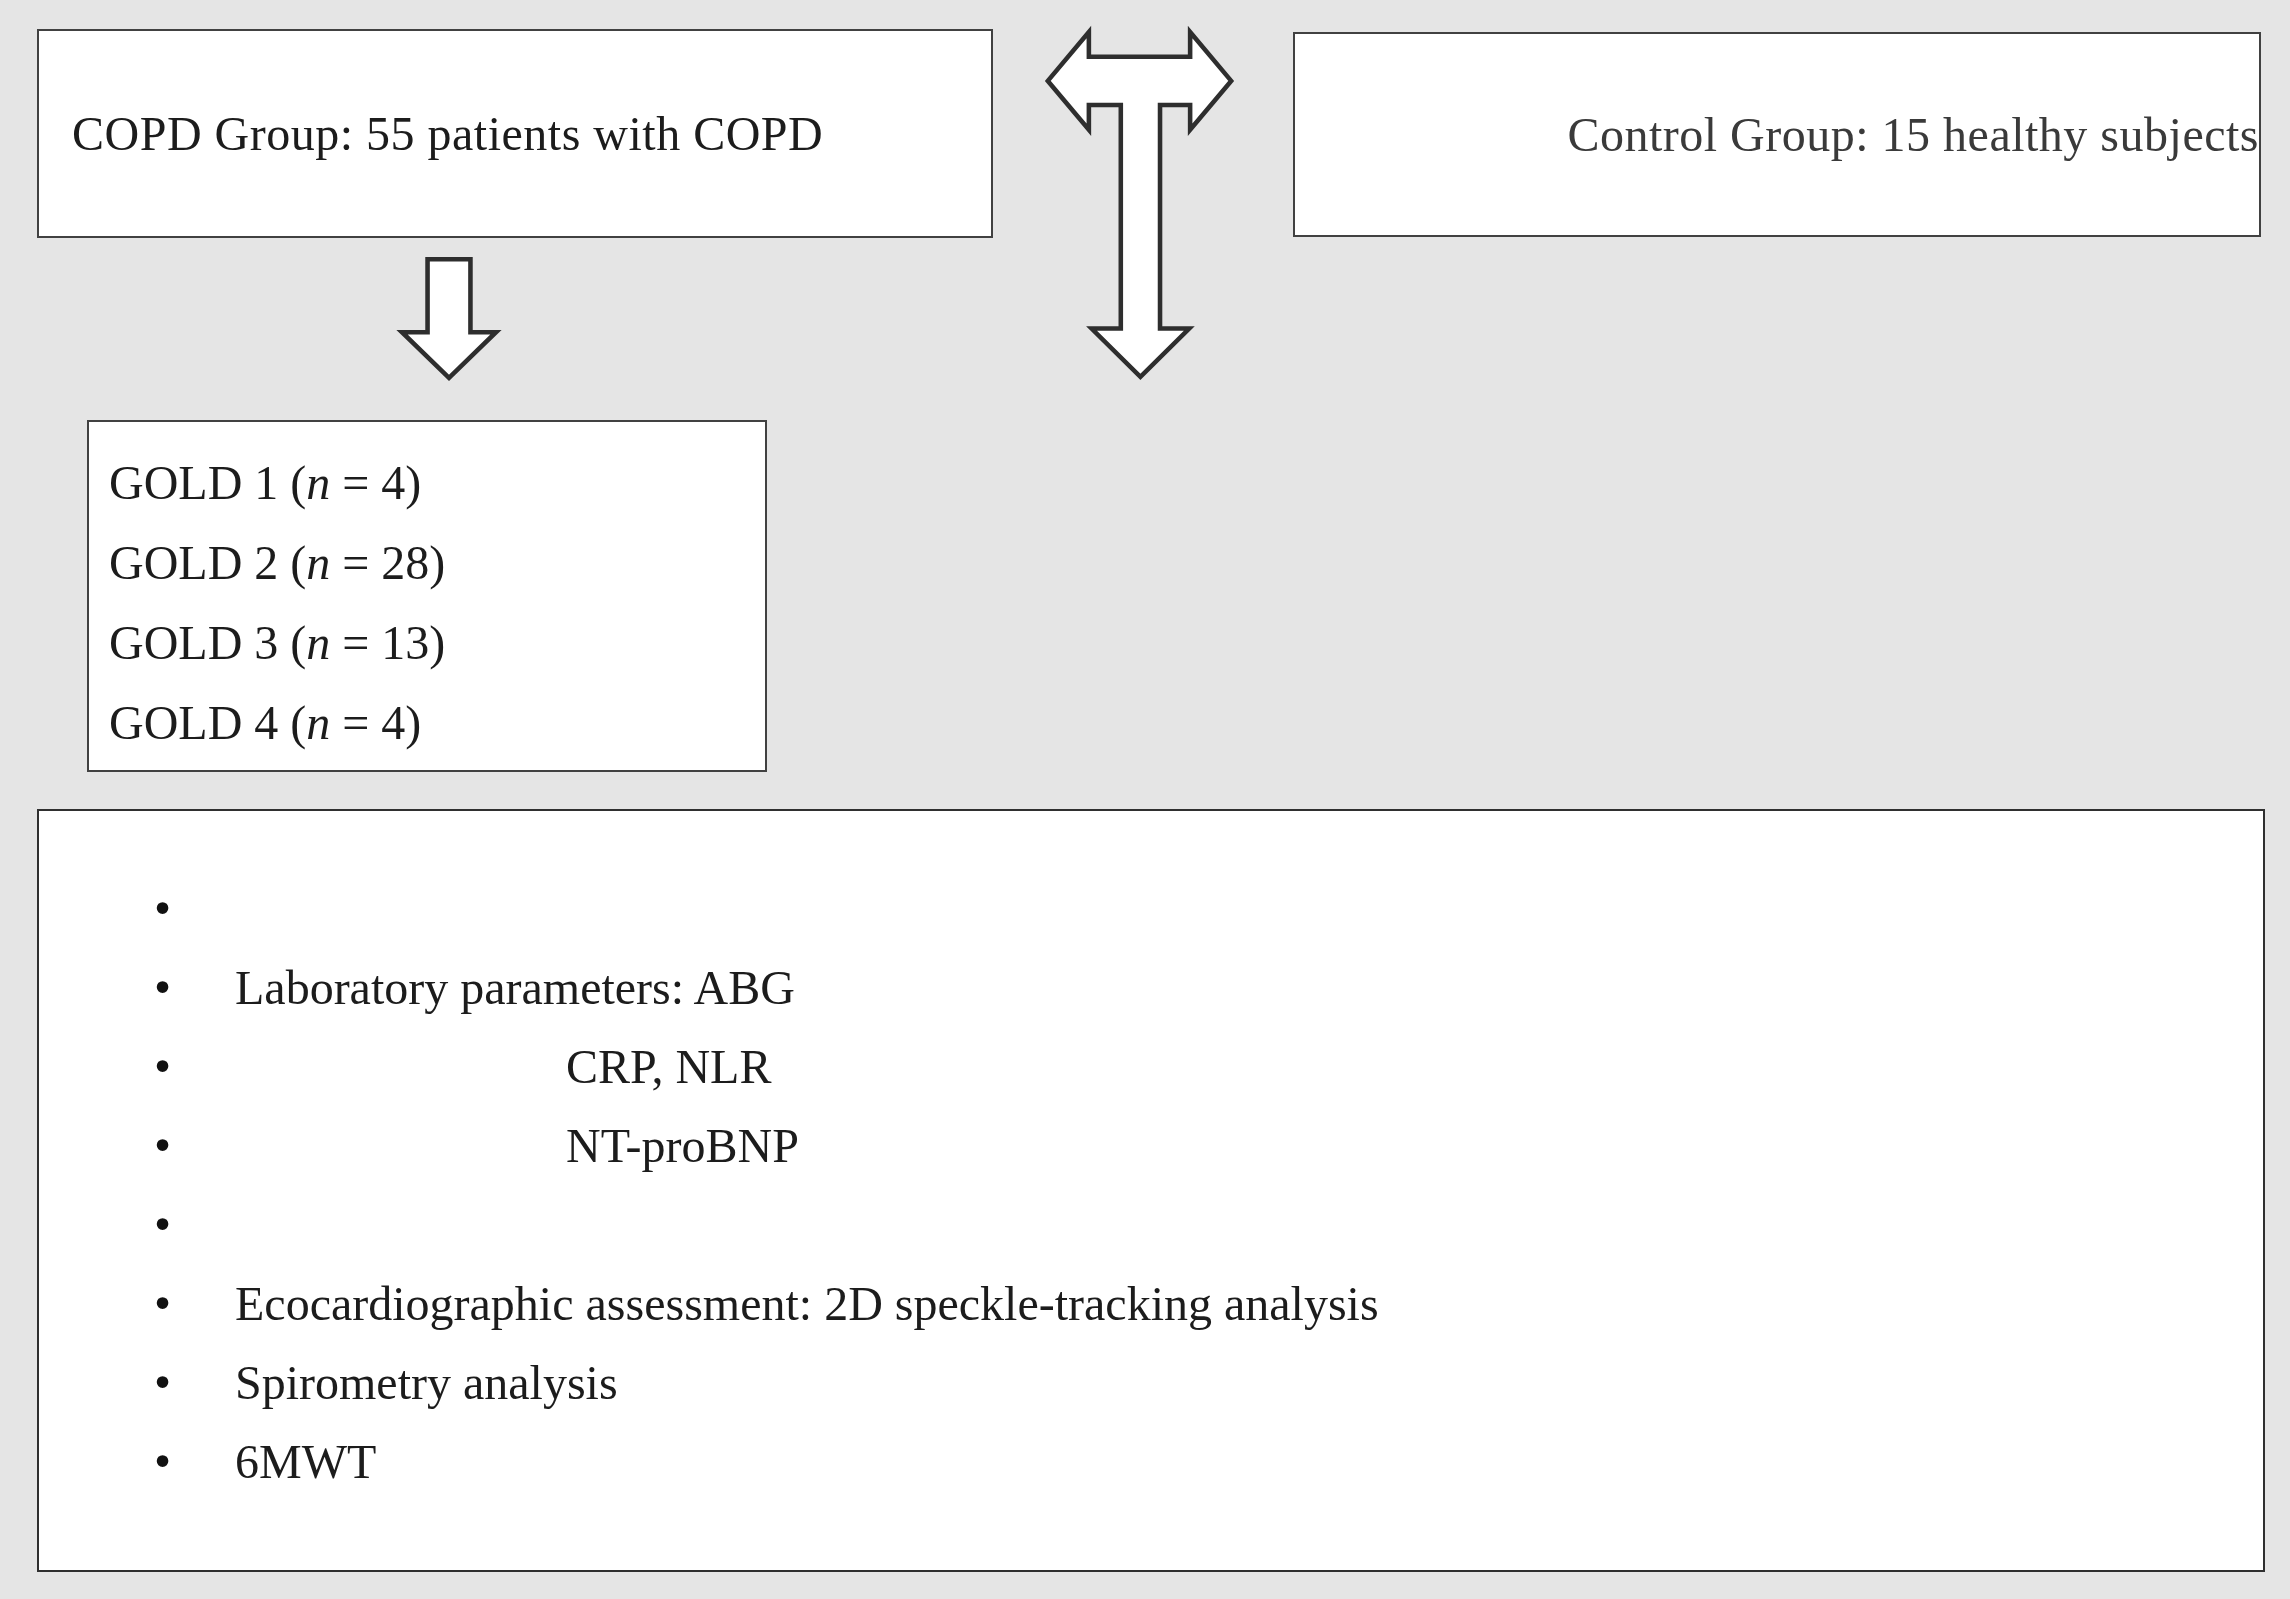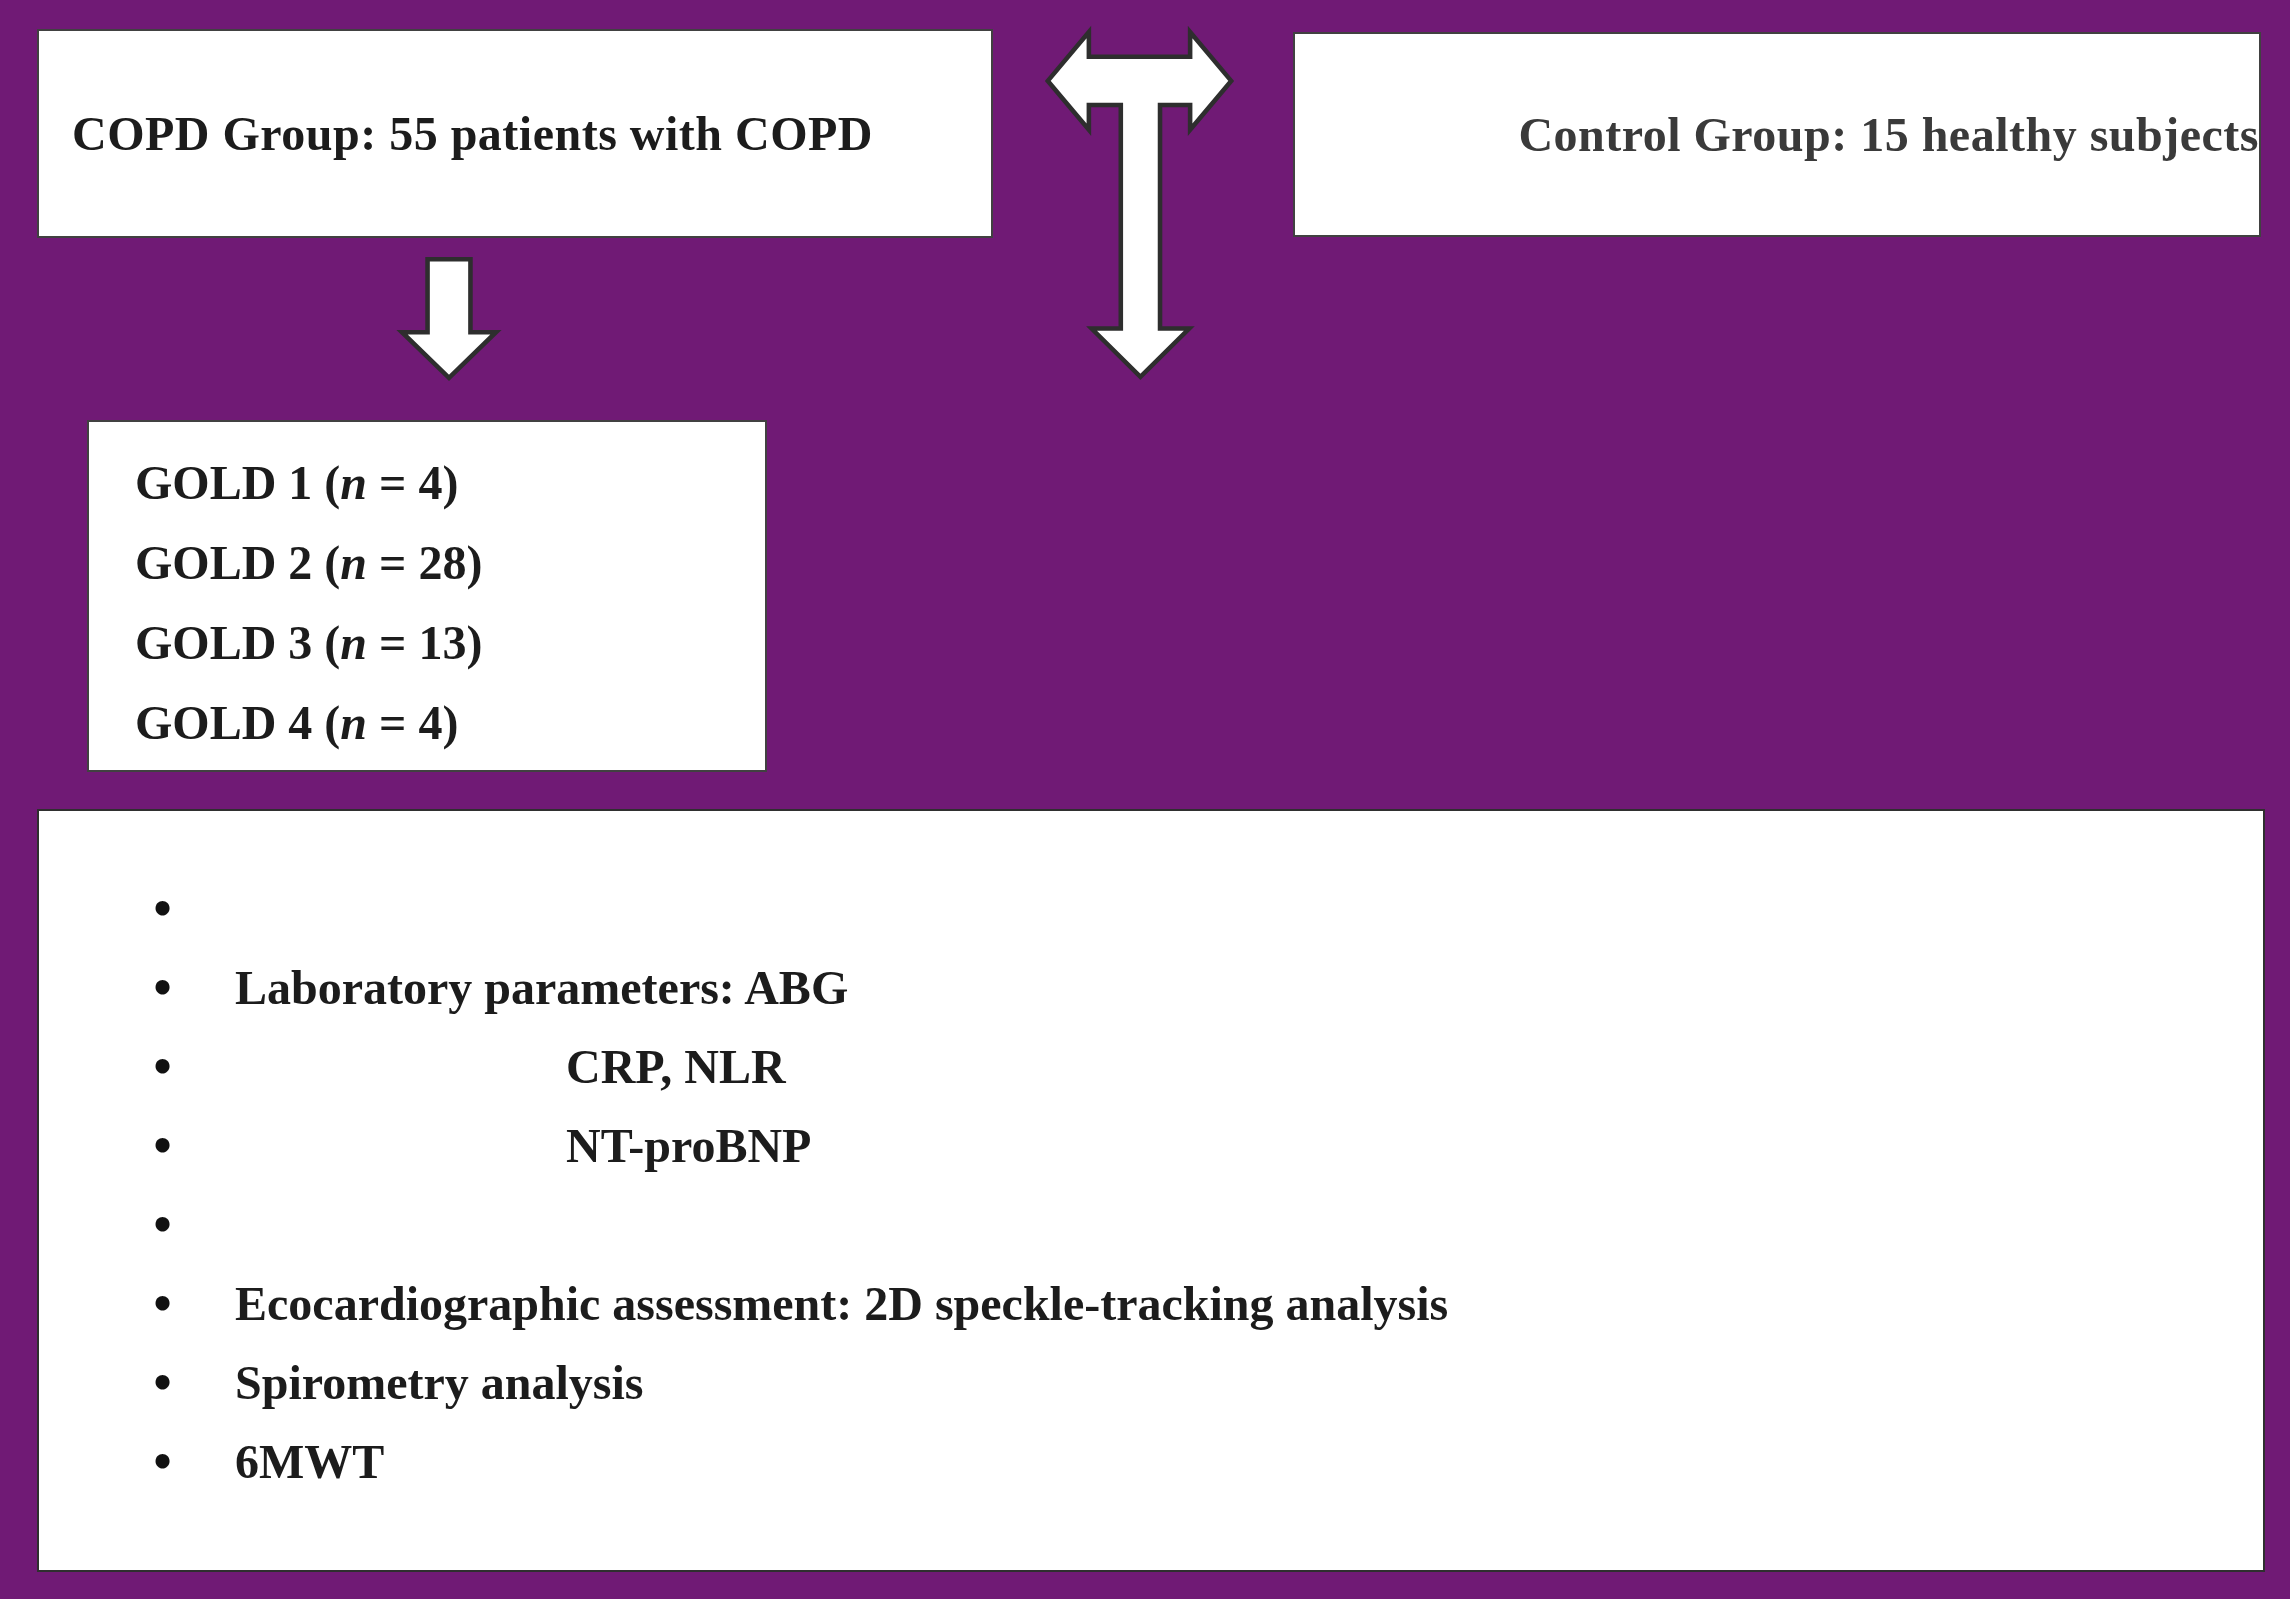--- a/index.html
+++ b/index.html
@@ -1,24 +1,23 @@
 <!DOCTYPE html>
 <html style="font-size:14.6px"><head>
 <meta charset="utf-8">
 <style>
   html, body { margin: 0; padding: 0; background: #ffffff; }
   .canvas {
     position: relative;
     width: 2291px;
     height: 1600px;
-    background: #701a75;
+    background: #e5e5e5;
     font-family: "Liberation Serif", "DejaVu Serif", serif;
     color: #1c1c1c;
     overflow: hidden;
-    font-weight: bold;
   }
   .box {
     position: absolute;
     background: #ffffff;
     border: 2.7px solid #414141;
     box-sizing: border-box;
   }
   .top-box {
     display: flex;
     align-items: center;
@@ -45,21 +44,21 @@
     fill: #ffffff;
     stroke: #2e2e2e;
     stroke-width: 5;
     stroke-linejoin: miter;
   }
   #branch-arrow { left: 1046px; top: 30px; width: 187px; height: 349px; }
   #down-arrow   { left: 402px;  top: 259px; width: 94px; height: 119px; }
   #gold-box {
     left: 87px; top: 420px;
     width: 680px; height: 352px;
-    padding: 20px 0 0 46px;
+    padding: 20px 0 0 20px;
     font-size: 48px;
   }
   .gold-row {
     height: 80px;
     display: flex;
     align-items: center;
     white-space: pre;
   }
   .gold-row .it { font-style: italic; }
   #assessment-box {

